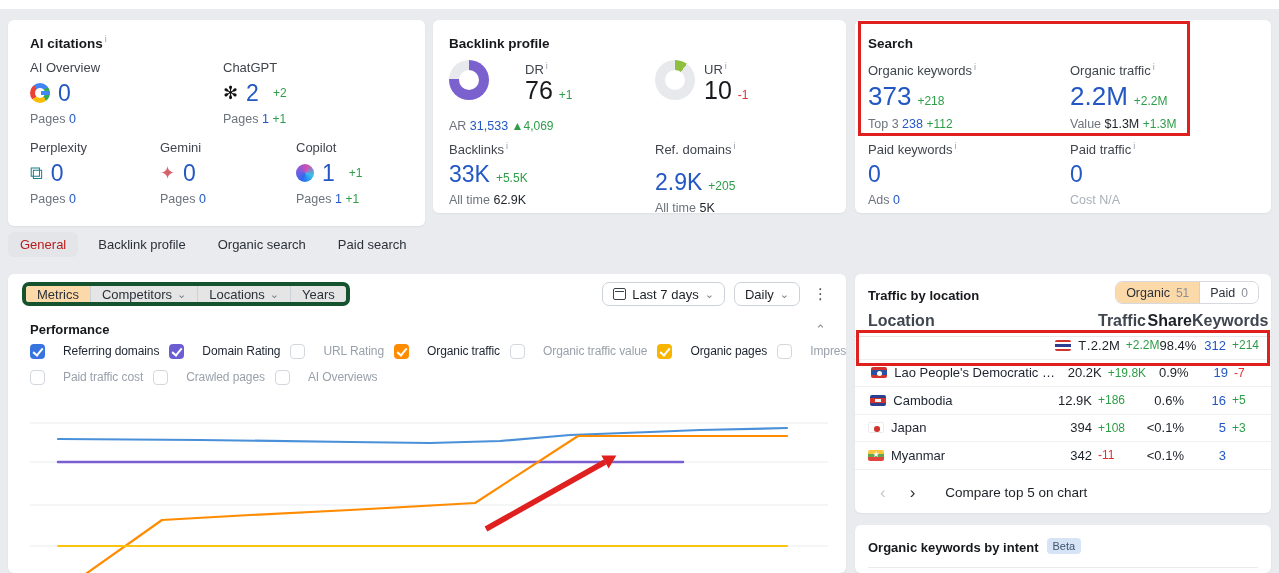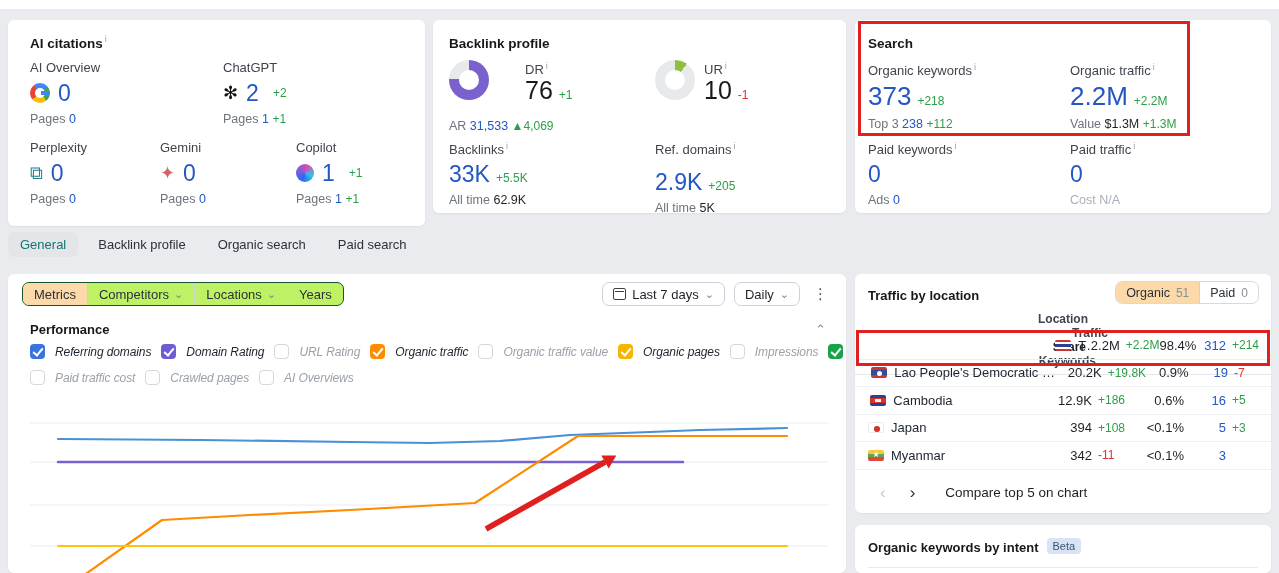--- a/index.html
+++ b/index.html
@@ -46,48 +46,48 @@
   .col-abs { position:absolute; }
   .donut { width:40px; height:40px; border-radius:50%; position:relative; flex:none; }
   .donut::after { content:""; position:absolute; inset:10px; background:#fff; border-radius:50%; }
   .metric-head { display:flex; gap:9px; }
   .metric-head .texts { padding-top:1px; }
   .vrow-inline { display:flex; align-items:baseline; }
 
   
   .tabs { position:absolute; left:8px; top:232px; display:flex; gap:8px; align-items:center; }
   .tab { font-size:13px; color:#2b313a; padding:5px 12px; border-radius:6px; cursor:pointer; }
-  .tab.active { background:#e3e5e9; color:#0f766e; }
-
-  
-  .seg-control { position:absolute; display:inline-flex; border:1px solid #14532d; border-radius:7px; background:#bef264; overflow:hidden; height:24px; align-items:stretch; }
+  .tab.active { background:#e3e5e9; color:#b91c1c; }
+
+  
+  .seg-control { position:absolute; display:inline-flex; border:4px solid #14532d; border-radius:7px; background:#e5e5e5; overflow:hidden; height:24px; align-items:stretch; }
   .seg { font-size:13px; color:#2b313a; padding:3px 11px; display:flex; align-items:center; gap:5px; border-left:1px solid #cdd2d8; }
   .seg:first-child { border-left:none; }
   .seg.active { background:#fcd9a9; }
   .chev { font-size:11px; color:#7a818a; line-height:1; }
   .btn { display:flex; align-items:center; gap:6px; border:1px solid #cdd2d8; border-radius:7px; background:#fff; height:24px; padding:0 10px; font-size:13px; color:#1d2127; }
   .kebab { font-size:15px; color:#4a5058; padding:0 4px; line-height:24px; }
   .cal-icon { width:13px; height:12px; border:1.4px solid #3c424a; border-radius:2px; position:relative; }
   .cal-icon::before { content:""; position:absolute; left:1px; right:1px; top:2px; height:1.4px; background:#3c424a; }
 
   .metric-row { position:absolute; display:flex; gap:10px; align-items:center; white-space:nowrap; }
-  .metric { display:flex; align-items:flex-end; gap:10px;font-style:italic; }
+  .metric { display:flex; align-items:flex-start; gap:18px; }
   .cb { width:15px; height:15px; border-radius:4px; position:relative; flex:none; }
   .cb.checked::after { content:""; position:absolute; left:4.5px; top:1.5px; width:4px; height:8px; border:solid #fff; border-width:0 2px 2px 0; transform:rotate(40deg); }
   .cb.unchecked { border:1.5px solid #d3d8de; background:#fff; }
   .mlabel { font-size:12px; letter-spacing:-0.1px; }
   .mlabel.on { color:#1d2430; }
   .mlabel.off { color:#9aa1ab; }
   .collapse { position:absolute; right:20px; top:48px; color:#8a9099; font-size:13px; }
 
   
   .toggle { position:absolute; right:12px; top:7px; display:inline-flex; border:1px solid #d6dadf; border-radius:7px; overflow:hidden; height:23px; background:#fff; }
   .toggle .seg { font-size:12.5px; padding:0 10px; gap:6px; }
   .toggle .cnt { color:#8a8f98; font-size:12px; }
-  .t-header { position:absolute; left:0; top:38px; width:100%; display:flex; align-items:center; padding:0 13px 6px 13px; border-bottom:1px solid #e5e7ea; font-size:12px; font-weight:bold; color:#3f4650;flex-direction:column; }
+  .t-header { position:absolute; left:0; top:38px; width:100%; display:flex; align-items:center; padding:0 13px 6px 13px; border-bottom:1px solid #e5e7ea; font-size:16px; font-weight:bold; color:#3f4650; }
   .t-rows { position:absolute; left:0; top:58px; width:100%; }
   .t-row { position:relative; height:27.5px; display:flex; align-items:center; padding:0 13px; border-bottom:1px solid #eef0f2; font-size:13px; }
   .share-bar { position:absolute; left:0; top:0; bottom:1px; background:#fcecda; }
   .t-row > * { position:relative; }
   .c-loc { flex:1 1 auto; display:flex; align-items:center; gap:7px; overflow:hidden; white-space:nowrap; }
   .c-loc .name { overflow:hidden; text-overflow:ellipsis; color:#1d2430; }
   .h-traffic { width:90px; text-align:right; }
   .c-tval { width:44px; text-align:right; color:#1d2127; }
   .c-tdelta { width:46px; text-align:left; padding-left:6px; font-size:12px; }
   .c-share,.h-share { width:46px; text-align:right; color:#1d2127; }

